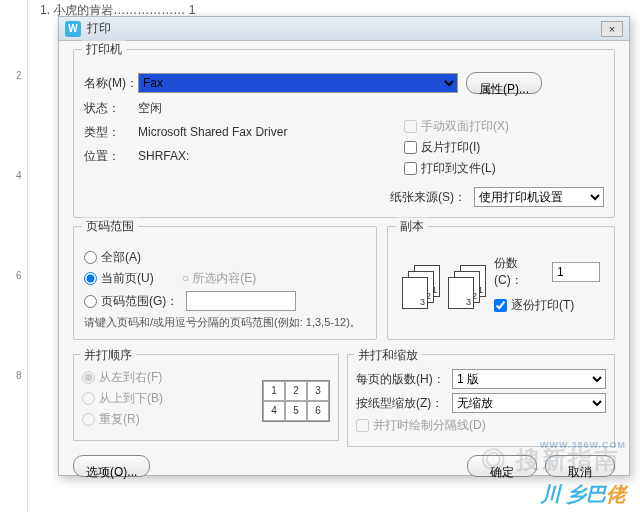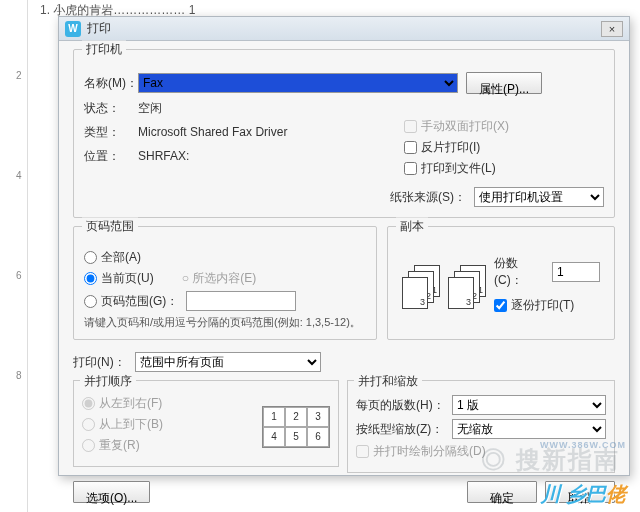--- a/index.html
+++ b/index.html
@@ -19,21 +19,21 @@
 .content { padding: 8px 14px 10px 14px; }
 
 .group { border: 1px solid #c8c8c8; border-radius: 2px; padding: 22px 10px 10px 10px; position: relative; margin-bottom: 8px; background: #f6f6f6; }
 .group > .legend { position: absolute; top: -1px; left: 8px; background: #f6f6f6; padding: 0 4px; font-size: 12px; transform: translateY(-50%); }
 
 .row { display: flex; align-items: center; margin-bottom: 4px; min-height: 20px; }
 .lab { width: 54px; text-align: left; }
 .lab2 { width: 62px; }
 .val { flex: 1; }
 select.wide { width: 320px; height: 20px; background: #1d4ed8; border: 1px solid #999; font-size: 12px; }
-.btn { height: 22px; padding: 8px 12px; background: linear-gradient(#fdfdfd,#e6e6e6); border: 1px solid #888; border-radius: 1px; font-size: 12px; cursor: pointer; }
+.btn { height: 22px; padding: 8px 12px; background: linear-gradient(#fdfdfd,#e6e6e6); border: 1px solid #888; border-radius: 10px; font-size: 12px; cursor: pointer; }
 .ml8 { margin-left: 8px; }
 
 .two-col-top { display: flex; gap: 14px; }
 .col-left { flex: 1; }
 .col-right { width: 200px; padding-top: 20px; }
 .chk { display: flex; align-items: center; margin-bottom: 4px; font-size: 12px; }
 .chk input { margin-right: 4px; }
 .chk.disabled { color: #a0a0a0; }
 .src-row { display: flex; align-items: center; margin-top: 6px; justify-content: flex-end; }
 select.small { height: 20px; border: 1px solid #999; background: #fff; font-size: 12px; }
@@ -187,26 +187,20 @@
               </div>
               <label class="chk">
                   <input type="checkbox" checked="" style="">
                   <span>逐份打印(T)</span>
                 </label>
             </div>
           </div>
         </div>
       </div>
 
-      <div class="row" style="margin:4px 0 4px 0">
-        <span class="lab2">打印(N)：</span>
-        <select class="small" style="width:186px">
-          <option>范围中所有页面</option>
-        </select>
-      </div>
 
       <div class="bot">
         <div class="bot-left">
           <fieldset class="inner">
             <div class="legend2">并打顺序</div>
             <div style="display:flex;gap:8px;align-items:center">
               <div style="flex:1">
                 <div class="radio-row disabled" style="color:#a0a0a0">
                     <input type="radio" name="ord" checked="" disabled="" style="">
                     <span>从左到右(F)</span>

